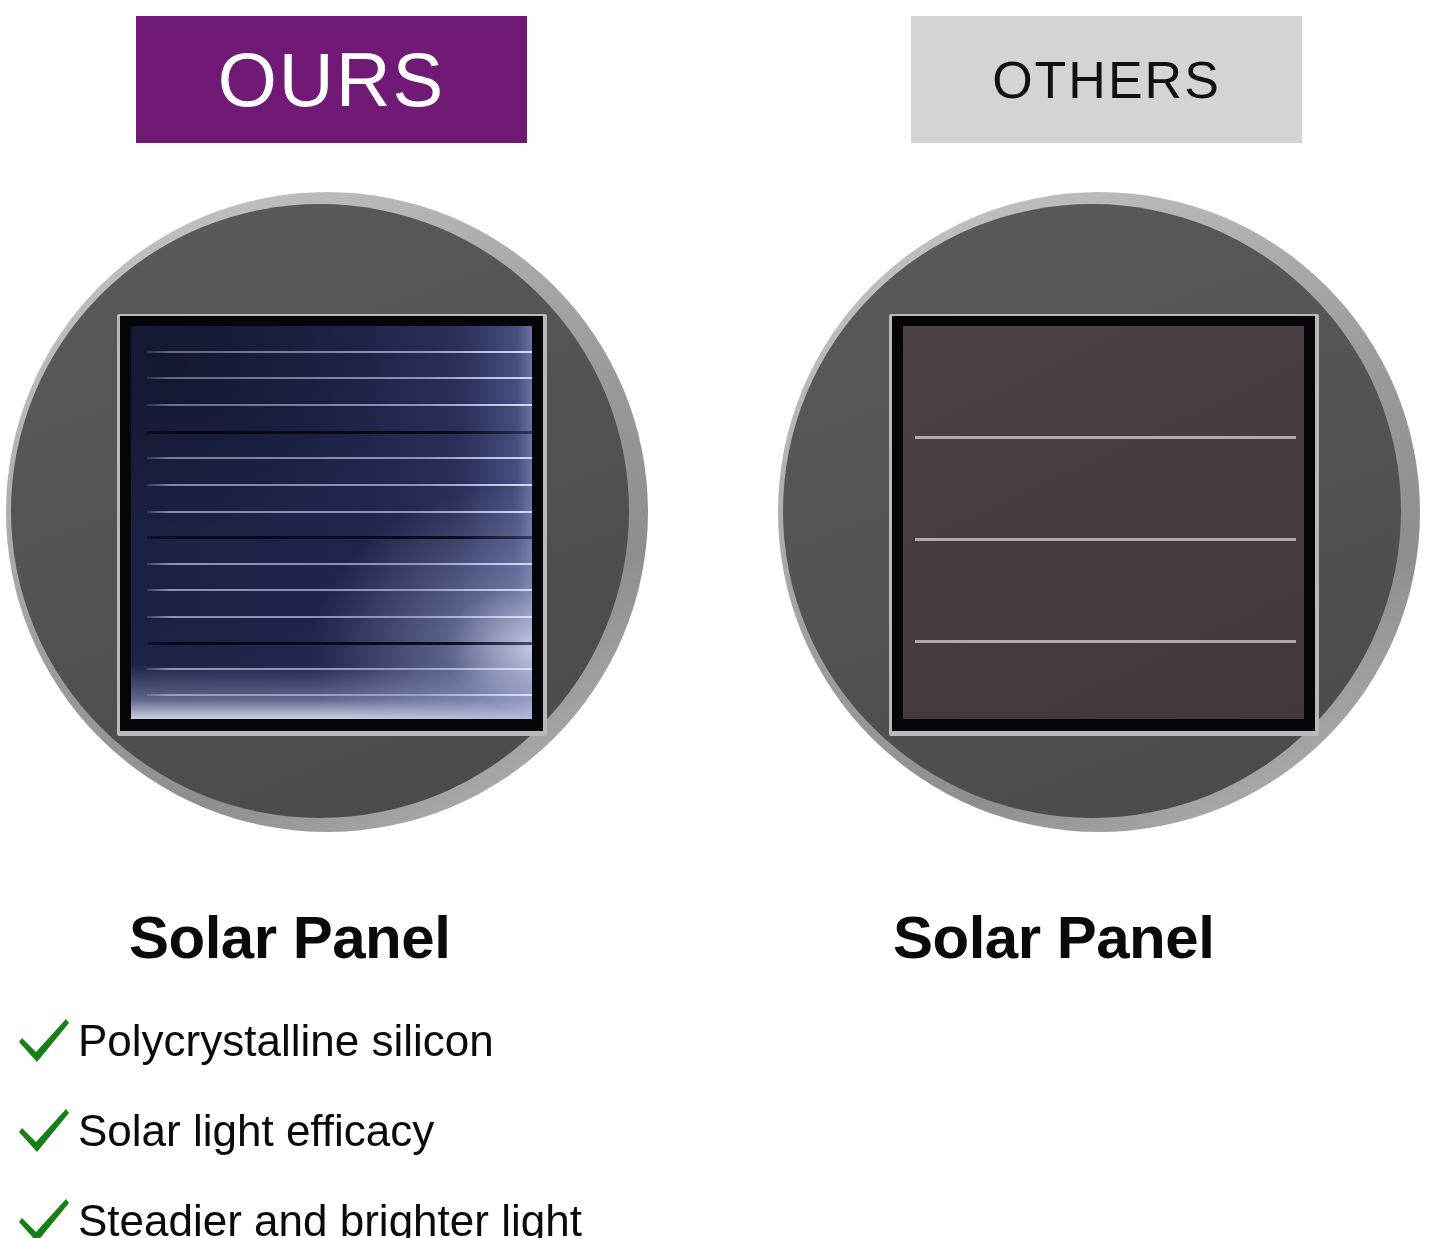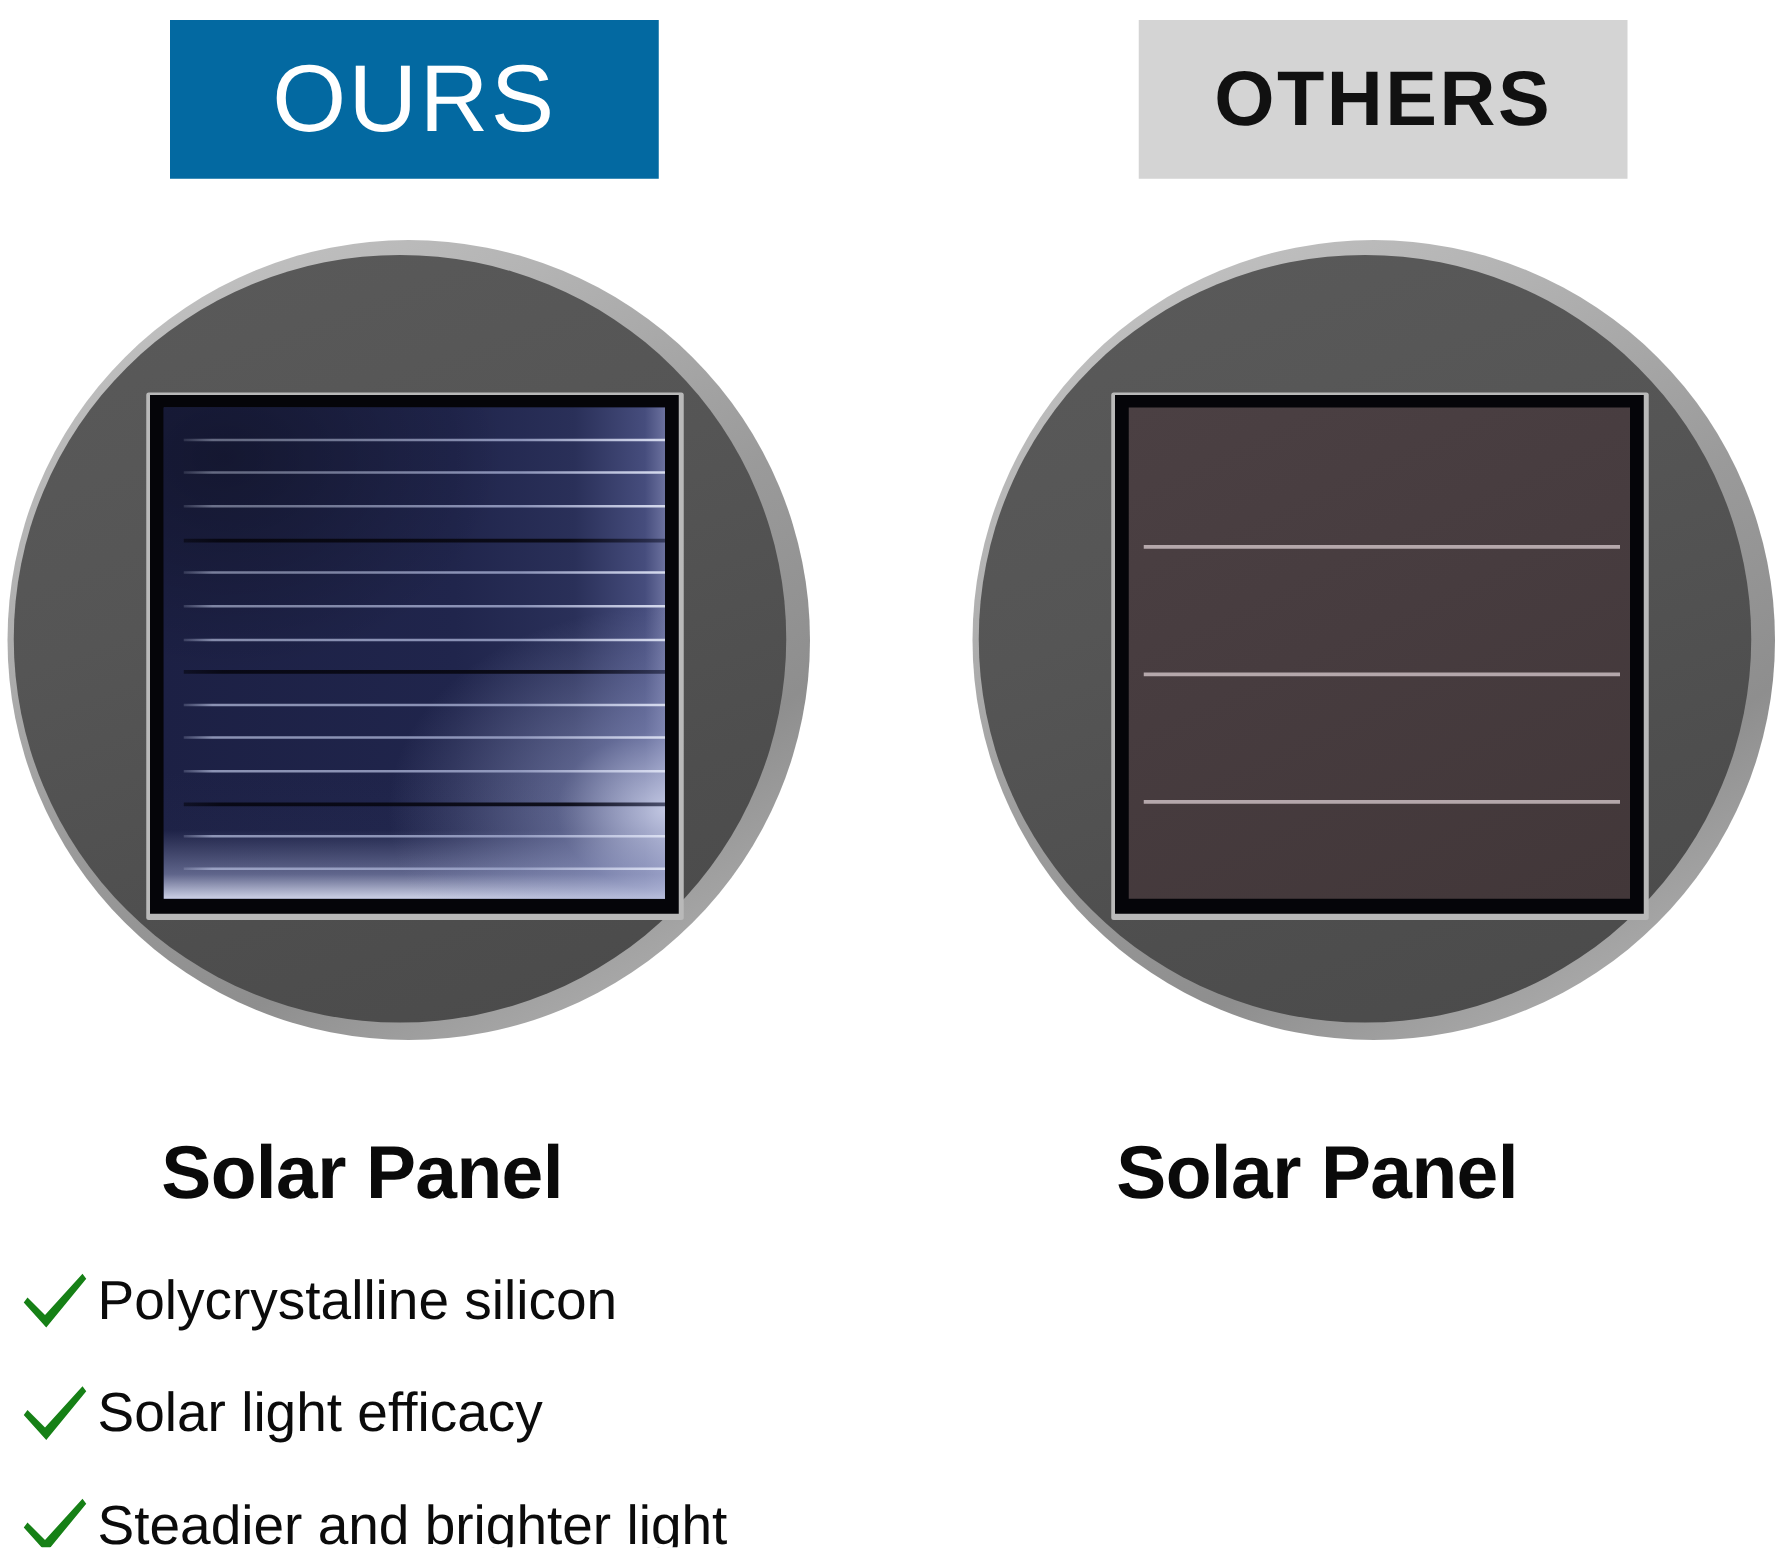--- a/index.html
+++ b/index.html
@@ -29,34 +29,34 @@
     justify-content: center;
     letter-spacing: 2px;
     line-height: 1;
     user-select: none;
   }
   .banner-ours {
     left: 136px;
     top: 16px;
     width: 391px;
     height: 127px;
-    background: #0369a1;
+    background: #701a75;
     color: #ffffff;
     font-size: 76px;
     font-weight: 400;
   }
   .banner-others {
     left: 911px;
     top: 16px;
     width: 391px;
     height: 127px;
     background: #d4d4d4;
     color: #111111;
-    font-size: 62px;
-    font-weight: 700;
+    font-size: 52px;
+    font-weight: 400;
   }
 
   
   .puck {
     position: absolute;
     width: 660px;
     height: 660px;
     top: 186px;
   }
   .puck-left  { left: 0px; }

